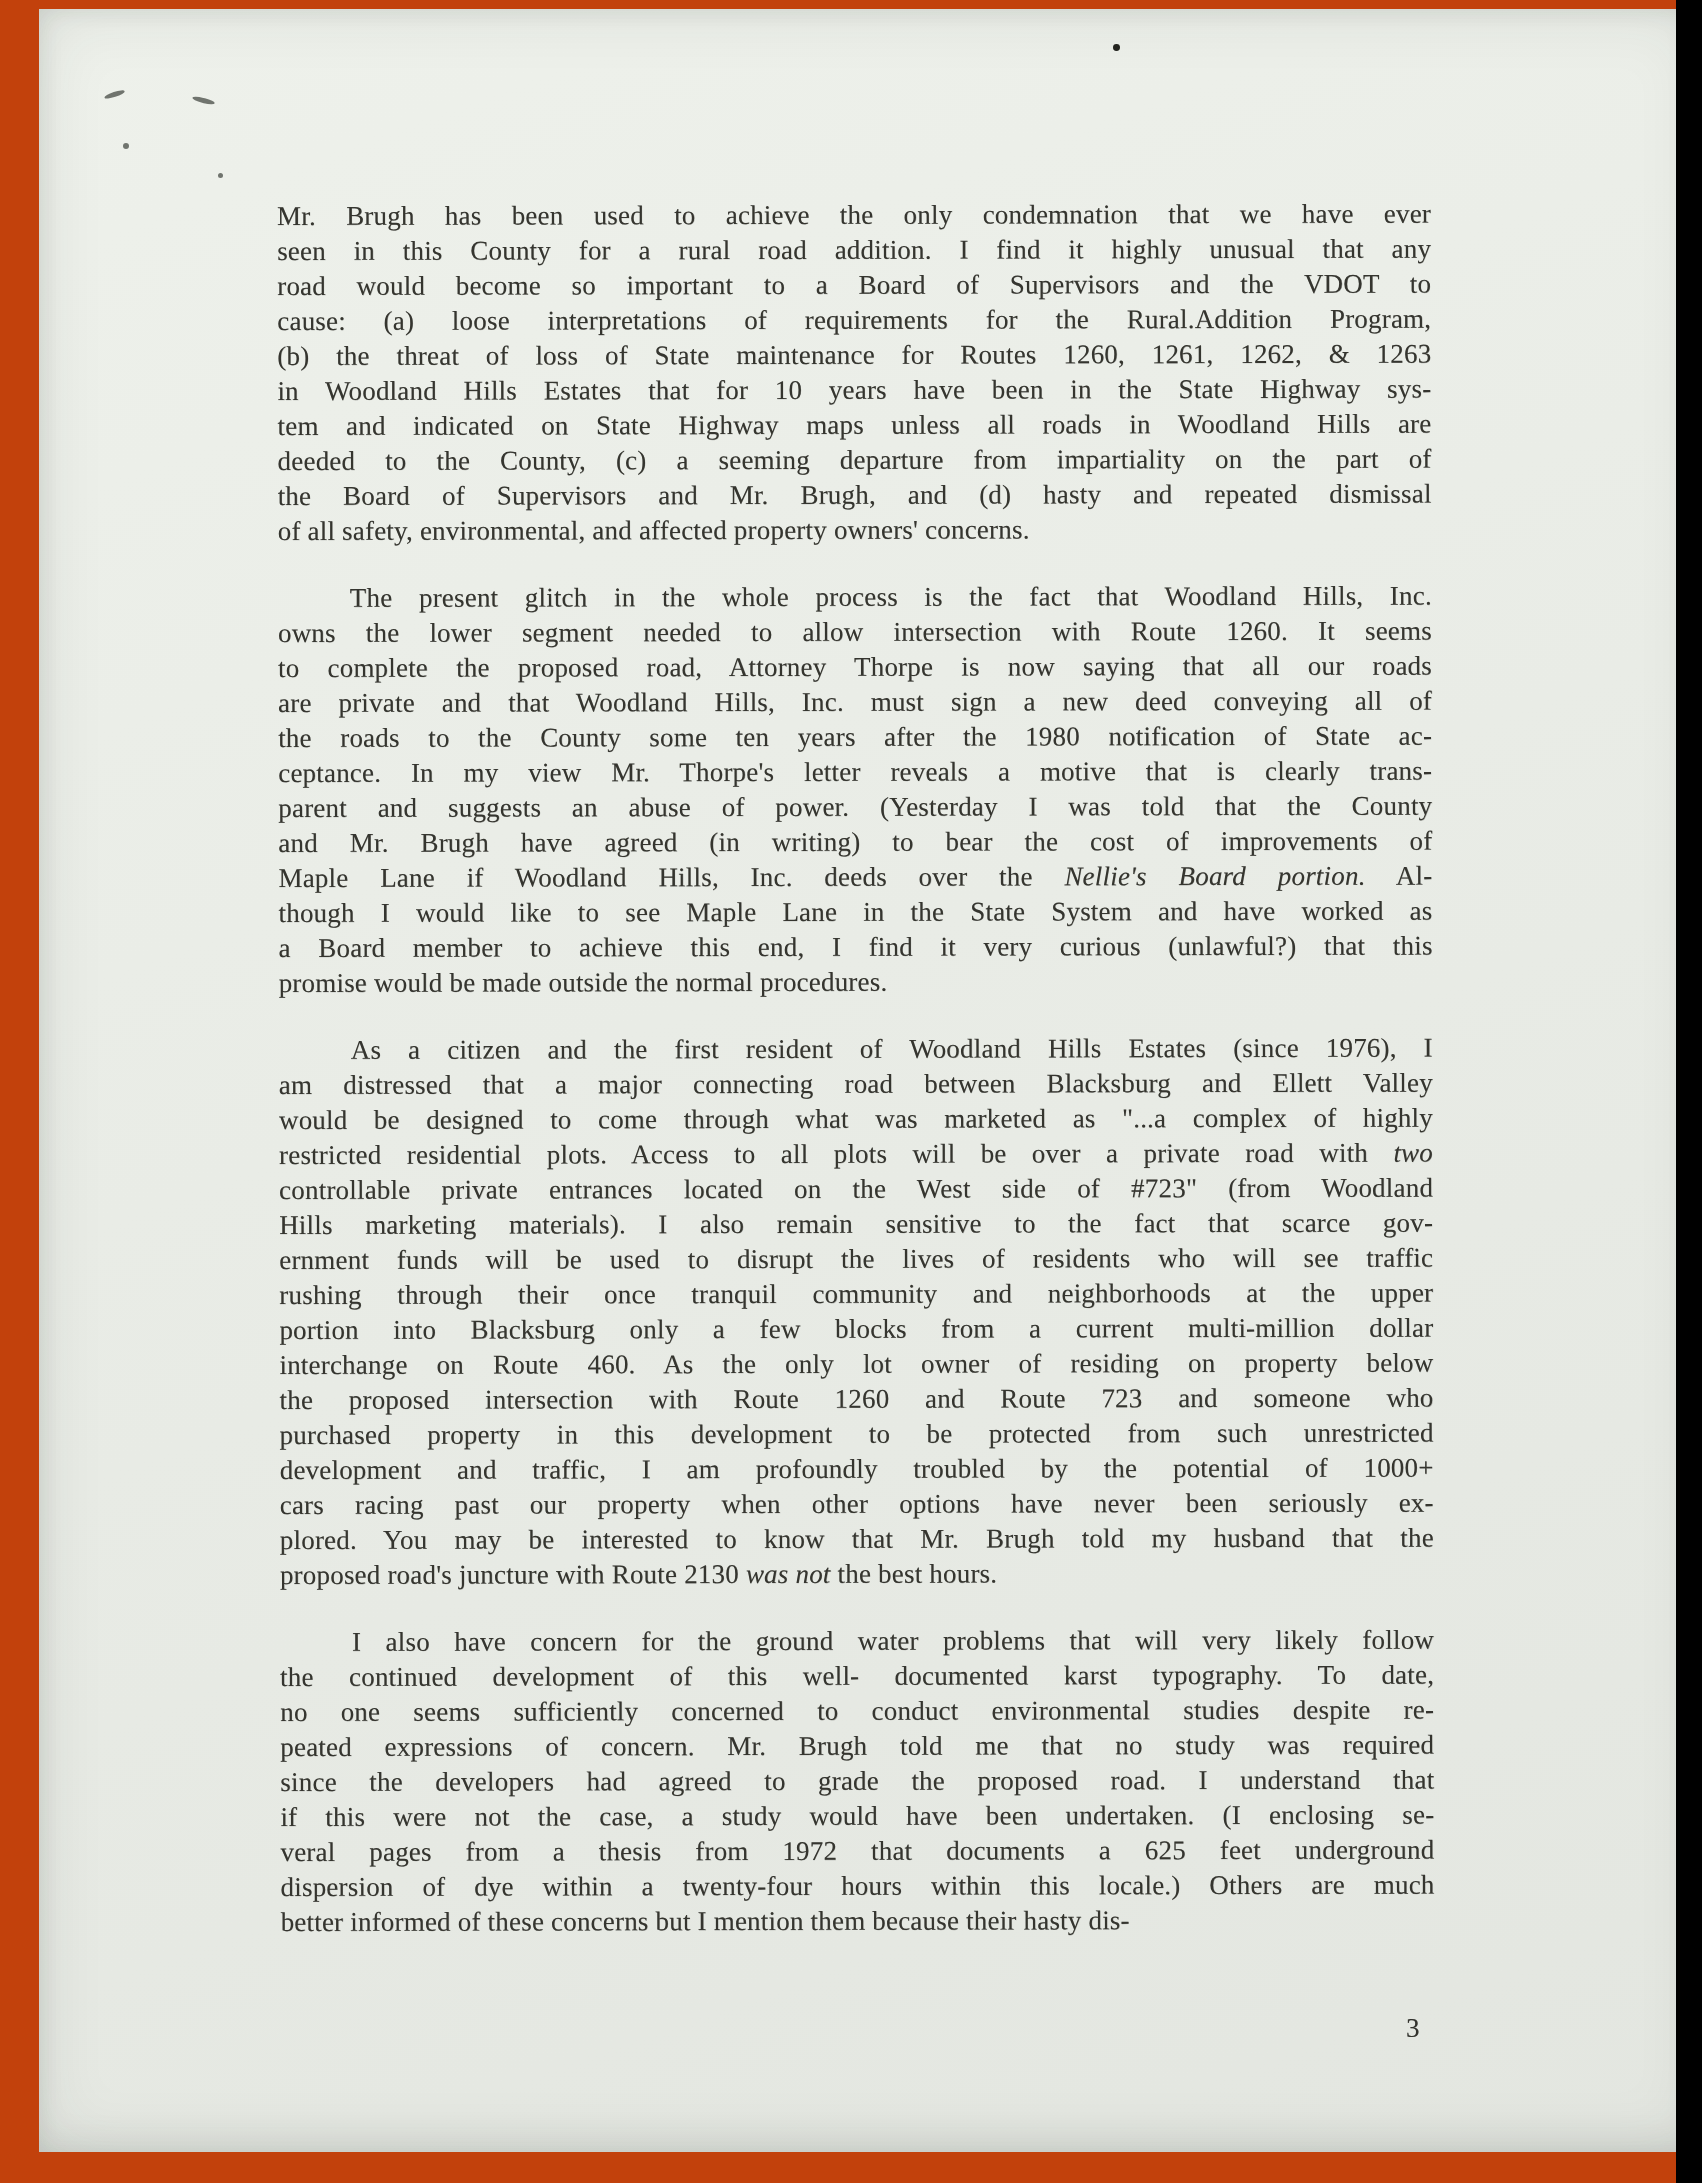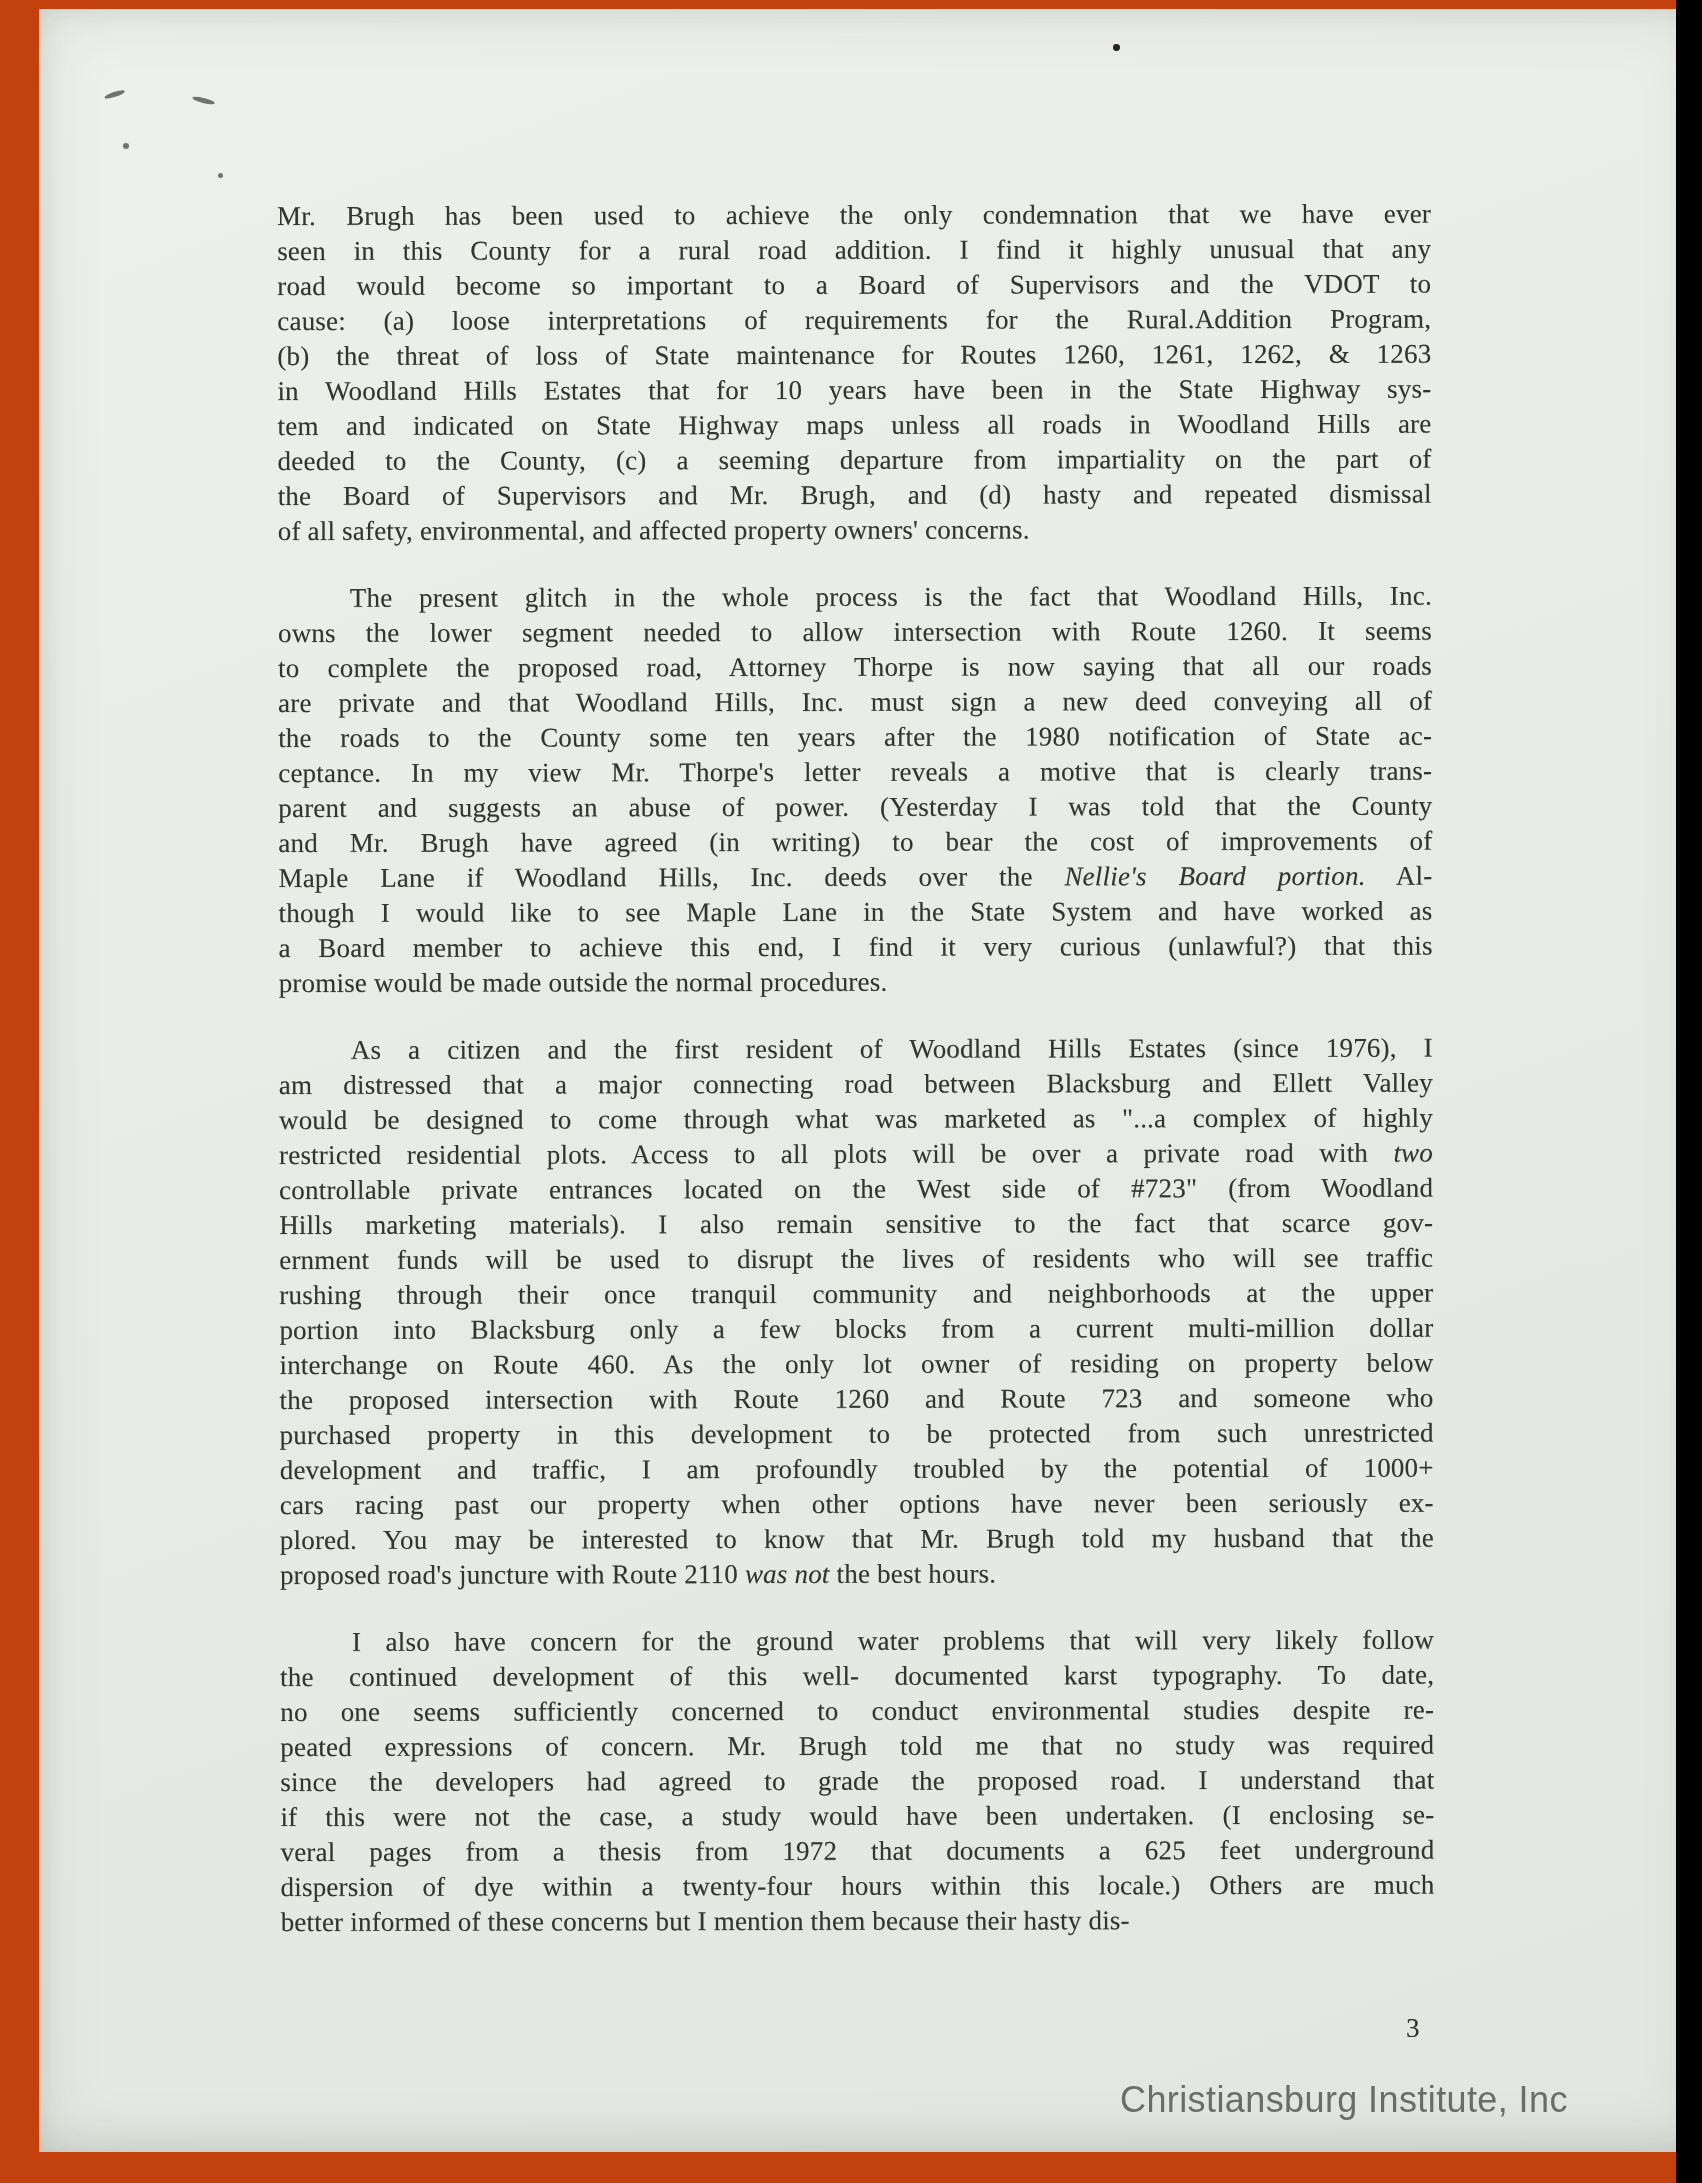--- a/index.html
+++ b/index.html
@@ -125,32 +125,31 @@
           <div class="line"><span>Hills marketing materials). I also remain sensitive to the fact that scarce gov-</span></div>
           <div class="line"><span>ernment funds will be used to disrupt the lives of residents who will see traffic</span></div>
           <div class="line"><span>rushing through their once tranquil community and neighborhoods at the upper</span></div>
           <div class="line"><span>portion into Blacksburg only a few blocks from a current multi-million dollar</span></div>
           <div class="line"><span>interchange on Route 460. As the only lot owner of residing on property below</span></div>
           <div class="line"><span>the proposed intersection with Route 1260 and Route 723 and someone who</span></div>
           <div class="line"><span>purchased property in this development to be protected from such unrestricted</span></div>
           <div class="line"><span>development and traffic, I am profoundly troubled by the potential of 1000+</span></div>
           <div class="line"><span>cars racing past our property when other options have never been seriously ex-</span></div>
           <div class="line"><span>plored. You may be interested to know that Mr. Brugh told my husband that the</span></div>
-          <div class="line lastline"><span>proposed road's juncture with Route 2110 </span><span class="it">was not</span><span> the best hours.</span></div>
+          <div class="line lastline"><span>proposed road's juncture with Route 2130 </span><span class="it">was not</span><span> the best hours.</span></div>
         </div>
         <div class="para indent">
           <div class="line firstline"><span>I also have concern for the ground water problems that will very likely follow</span></div>
           <div class="line"><span>the continued development of this well- documented karst typography. To date,</span></div>
           <div class="line"><span>no one seems sufficiently concerned to conduct environmental studies despite re-</span></div>
           <div class="line"><span>peated expressions of concern. Mr. Brugh told me that no study was required</span></div>
           <div class="line"><span>since the developers had agreed to grade the proposed road. I understand that</span></div>
           <div class="line"><span>if this were not the case, a study would have been undertaken. (I enclosing se-</span></div>
           <div class="line"><span>veral pages from a thesis from 1972 that documents a 625 feet underground</span></div>
           <div class="line"><span>dispersion of dye within a twenty-four hours within this locale.) Others are much</span></div>
           <div class="line lastline"><span>better informed of these concerns but I mention them because their hasty dis-</span></div>
         </div>
       </div>
 
     <div class="page-number">3</div>
-    <div class="watermark">Christiansburg Institute, Inc</div>
   </div>
 </div>
 
 
 </body></html>

